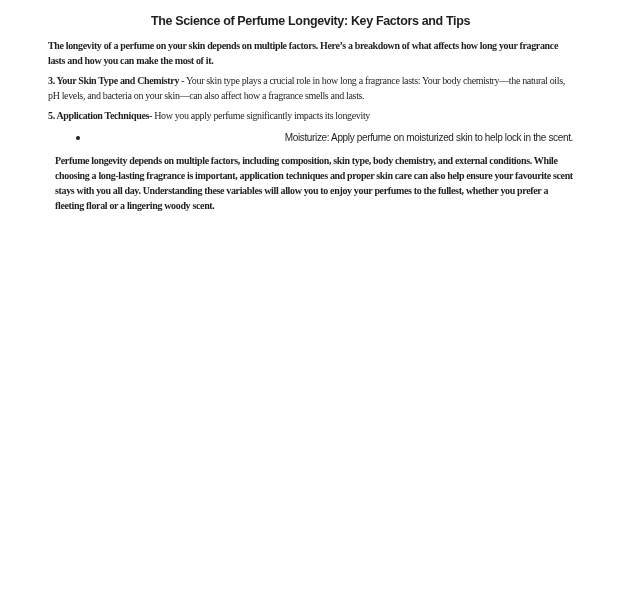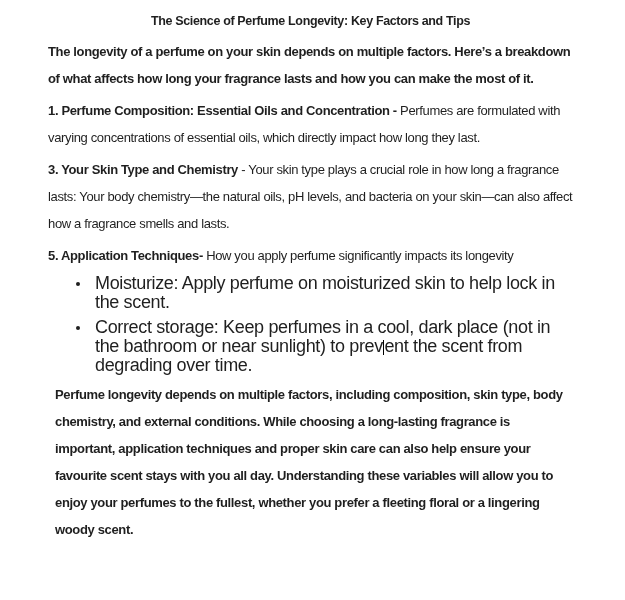--- a/index.html
+++ b/index.html
@@ -21,43 +21,45 @@
   }
   .title {
     font-size: 12.5px;
     font-weight: 700;
     line-height: 19px;
     letter-spacing: -0.35px;
     text-align: center;
     margin: 0 0 7px 0;
   }
   .para {
-    font-size: 13px;
-    line-height: 27px;
+    font-size: 10px;
+    line-height: 15px;
     letter-spacing: -0.35px;
     margin: 0 0 5px 0;
+    font-family: Liberation Serif, serif;
   }
   .bold {
     font-weight: 700;
   }
   .tips-heading {
     margin-bottom: 8px;
   }
   ul.tips {
     list-style: none;
     margin: 0;
     padding: 0;
   }
   li.tip {
     position: relative;
     padding-left: 47px;
-    font-size: 18px;
+    font-size: 10px;
     line-height: 19px;
     letter-spacing: -0.35px;
     margin: 0 0 6px 0;
+    text-align: right;
   }
   li.tip::before {
     content: "";
     position: absolute;
     left: 28px;
     top: 7.5px;
     width: 4px;
     height: 4px;
     border-radius: 50%;
     background: #1f1f1f;
@@ -76,30 +78,28 @@
 </style>
 </head>
 <body>
 
 <div class="doc">
 
   <h1 class="title">The Science of Perfume Longevity: Key Factors and Tips</h1>
 
   <p class="para bold">The longevity of a perfume on your skin depends on multiple factors. Here’s a breakdown of what affects how long your fragrance lasts and how you can make the most of it.</p>
 
-  <p class="para"><span class="bold">1. Perfume Composition: Essential Oils and Concentration - </span><span>Perfumes are formulated with varying concentrations of essential oils, which directly impact how long they last.</span></p>
 
 
   <p class="para"><span class="bold">3. Your Skin Type and Chemistry</span><span> - Your skin type plays a crucial role in how long a fragrance lasts: Your body chemistry—the natural oils, pH levels, and bacteria on your skin—can also affect how a fragrance smells and lasts.</span></p>
 
 
   <p class="para"><span class="bold">5. Application Techniques-</span><span> How you apply perfume significantly impacts its longevity</span></p>
 
 
 
   <ul class="tips">
     <li class="tip"><span>Moisturize: Apply perfume on moisturized skin to help lock in the scent.</span></li>
-    <li class="tip"><span>Correct storage: Keep perfumes in a cool, dark place (not in the bathroom or near sunlight) to prev</span><span class="caret"></span><span>ent the scent from degrading over time.</span></li>
   </ul>
 
   <p class="para bold conclusion">Perfume longevity depends on multiple factors, including composition, skin type, body chemistry, and external conditions. While choosing a long-lasting fragrance is important, application techniques and proper skin care can also help ensure your favourite scent stays with you all day. Understanding these variables will allow you to enjoy your perfumes to the fullest, whether you prefer a fleeting floral or a lingering woody scent.</p>
 
 </div>
 
 </body></html>

